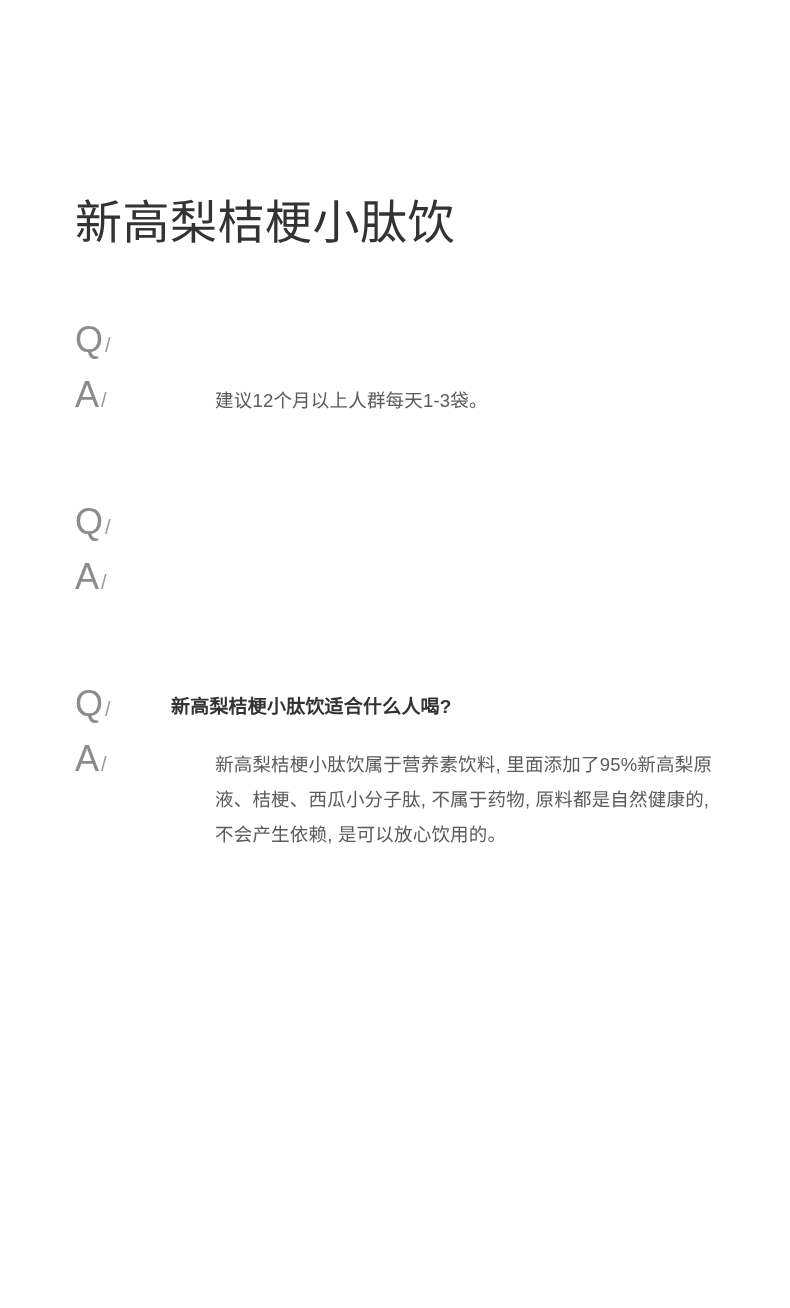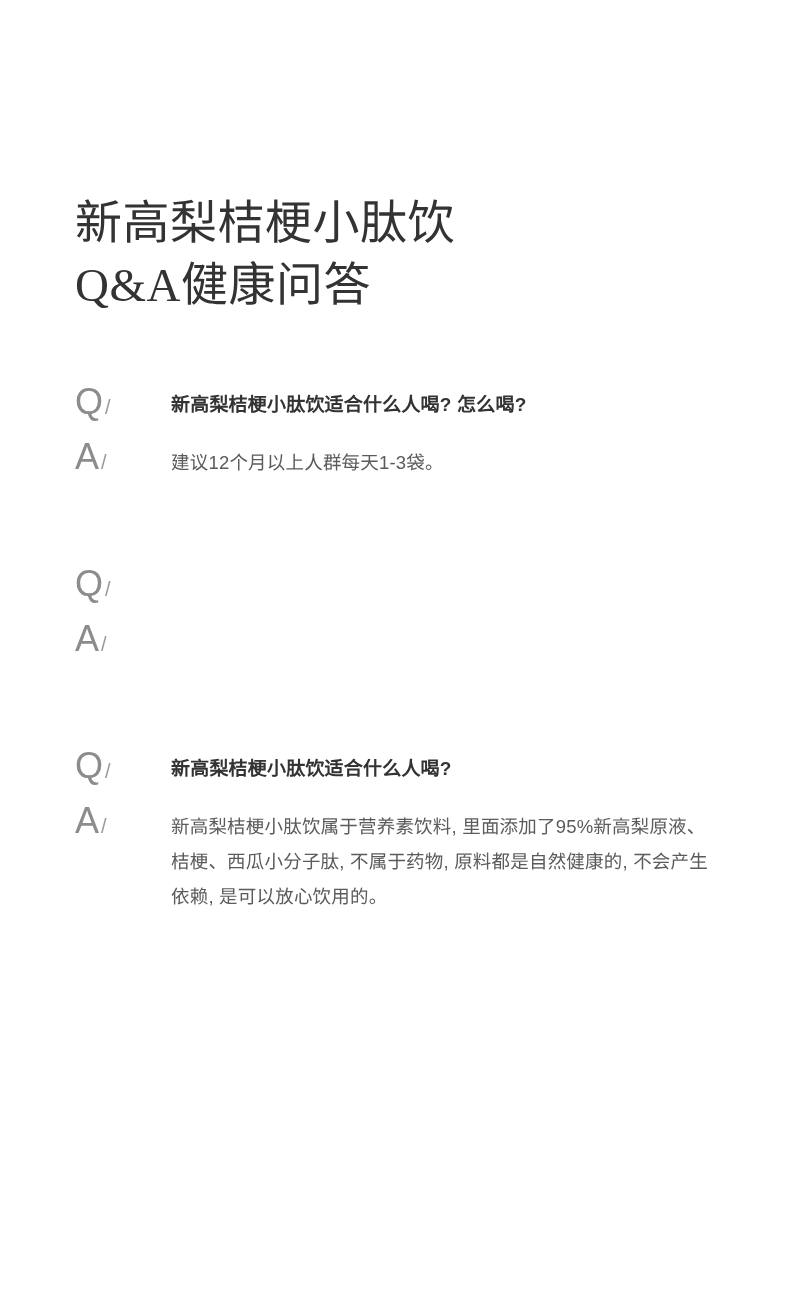--- a/index.html
+++ b/index.html
@@ -75,39 +75,38 @@
     margin-top: 10px;
   }
   .a-text {
     flex: 1;
     font-size: 18.5px;
     line-height: 35px;
     font-weight: 400;
     color: #5b5b5b;
     padding-top: 8px;
     letter-spacing: 0.2px;
+    margin-left: 44px;
   }
   .gap-lg { height: 26px; }
 </style>
 </head>
 <body>
 
 <div class="page">
 
   <div class="title-block">
     <div class="title-line">新高梨桔梗小肽饮</div>
-    <div class="title-line">Q&amp;A健康问答</div>
   </div>
 
   <div class="qa-list">
 
     <div class="qa-item">
       <div class="qa-row q-row">
         <div class="marker"><span>Q</span><span class="slash">/</span></div>
-        <div class="q-text">新高梨桔梗小肽饮适合什么人喝? 怎么喝?</div>
       </div>
       <div class="qa-row a-row">
         <div class="marker"><span>A</span><span class="slash">/</span></div>
         <div class="a-text">建议12个月以上人群每天1-3袋。</div>
       </div>
     </div>
 
     <div class="gap-lg"></div>
 
     <div class="qa-item">

